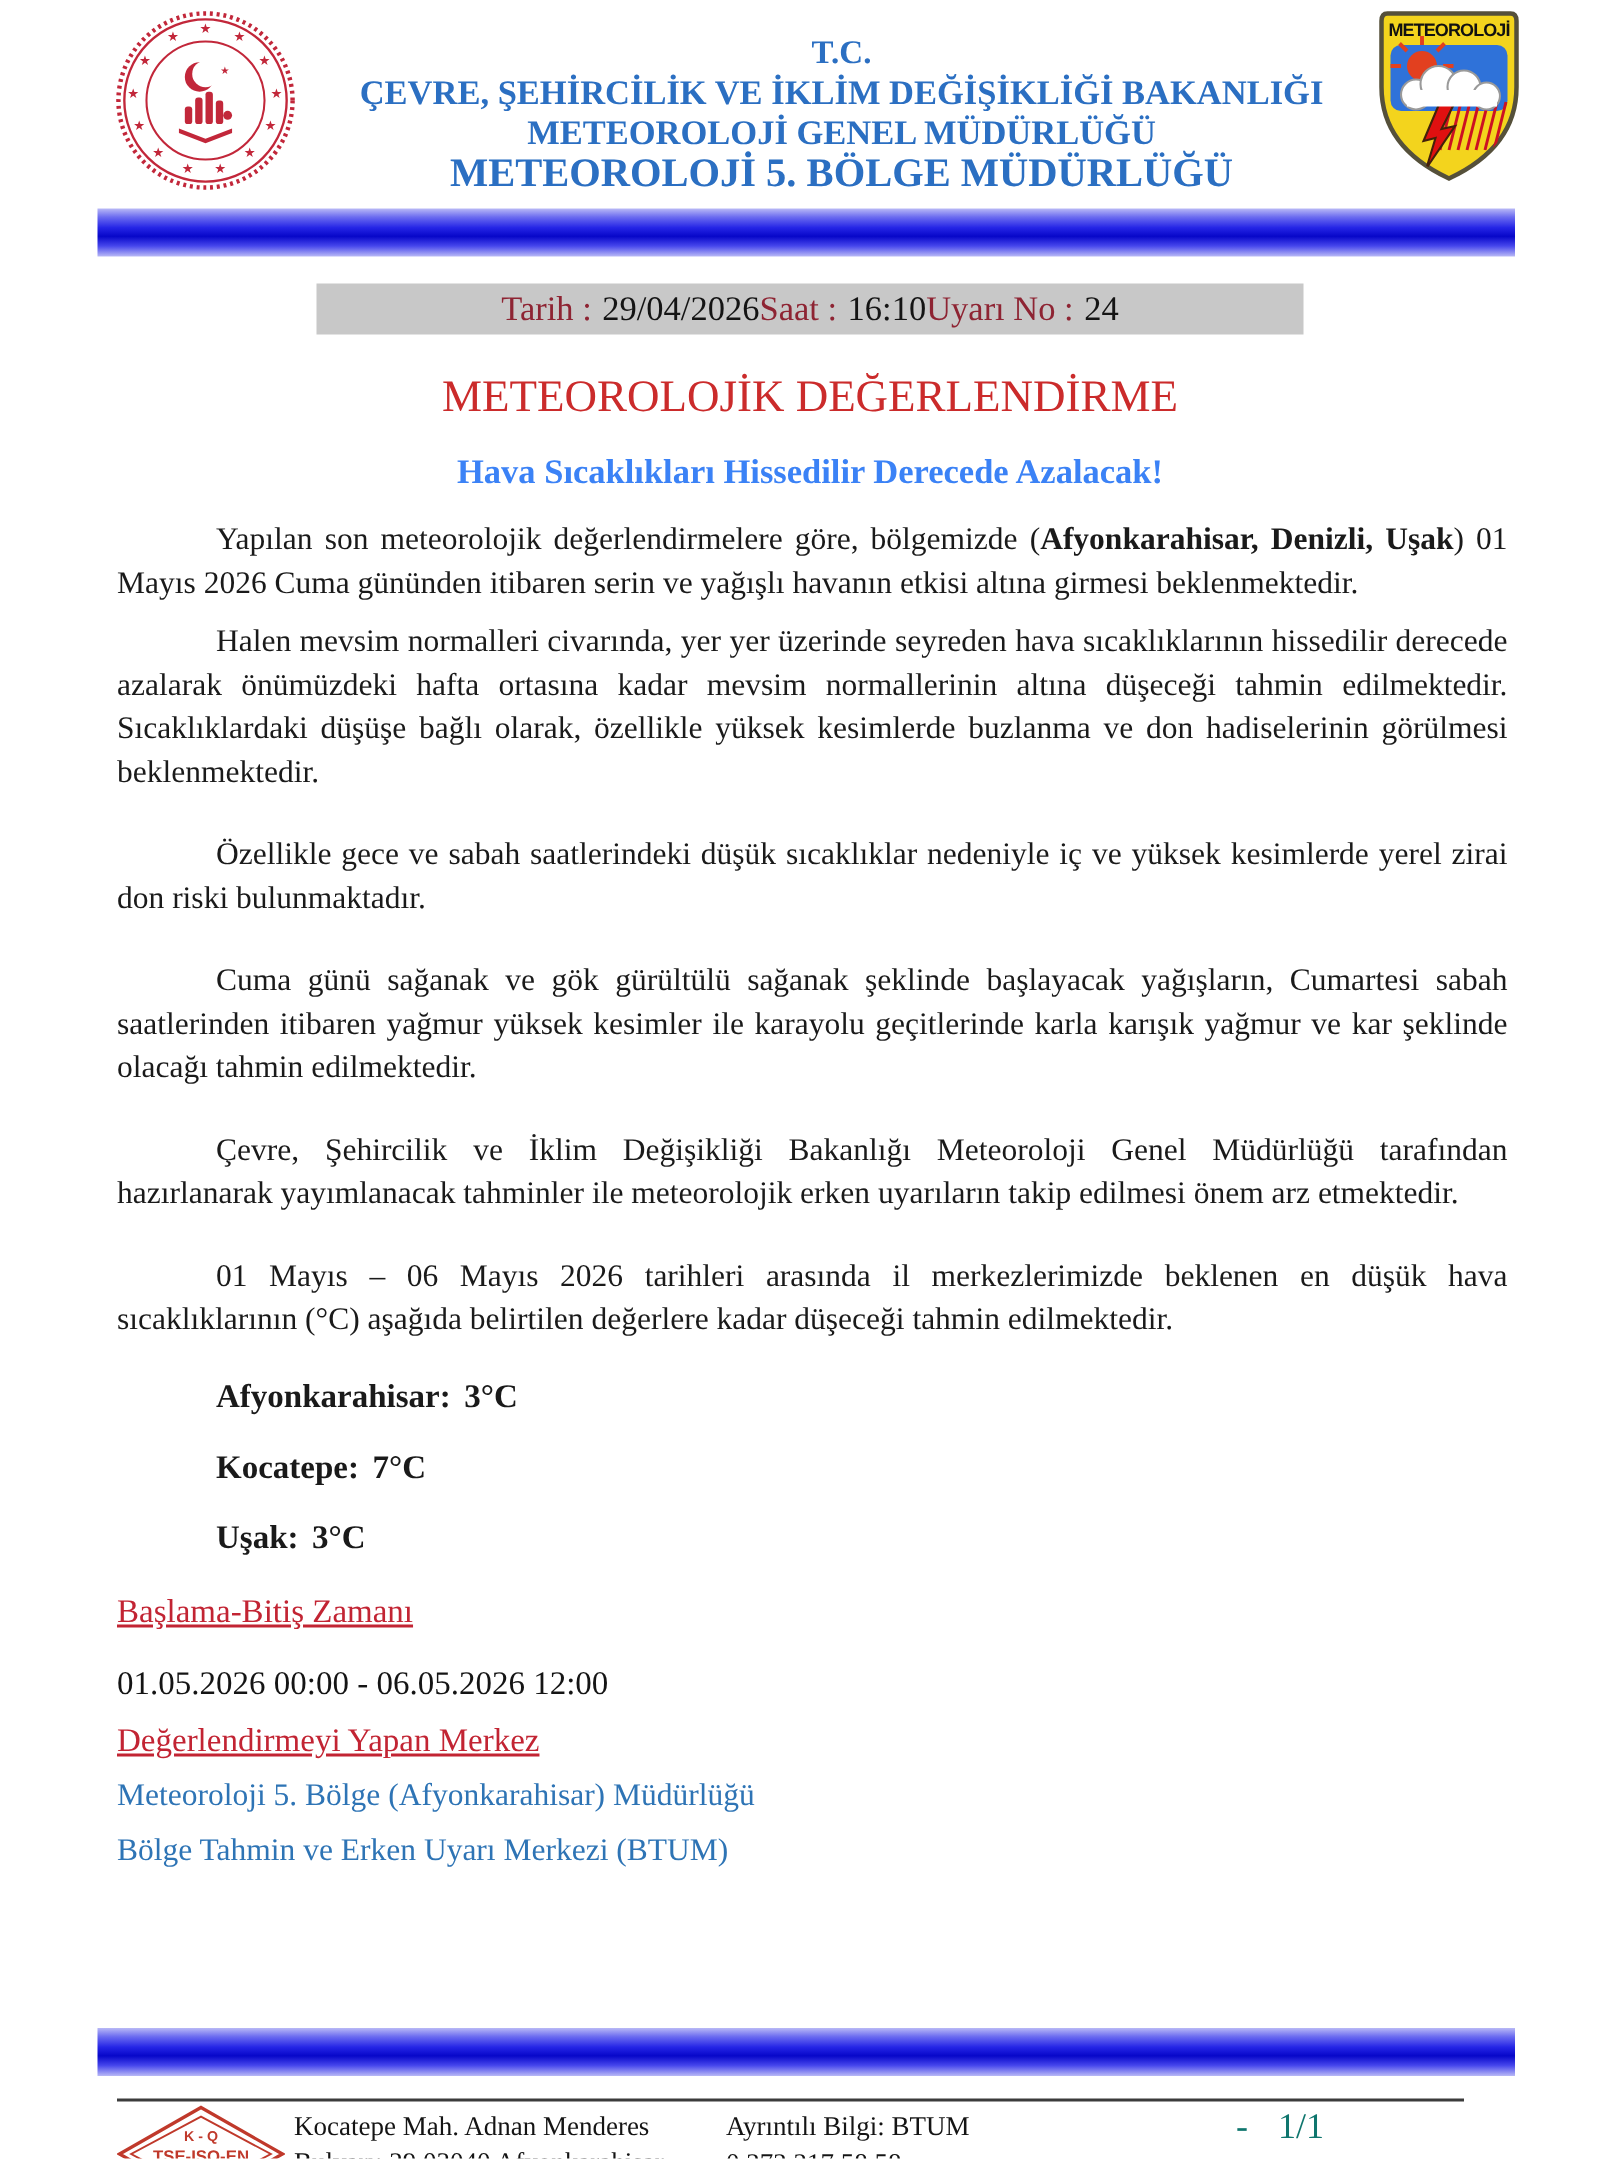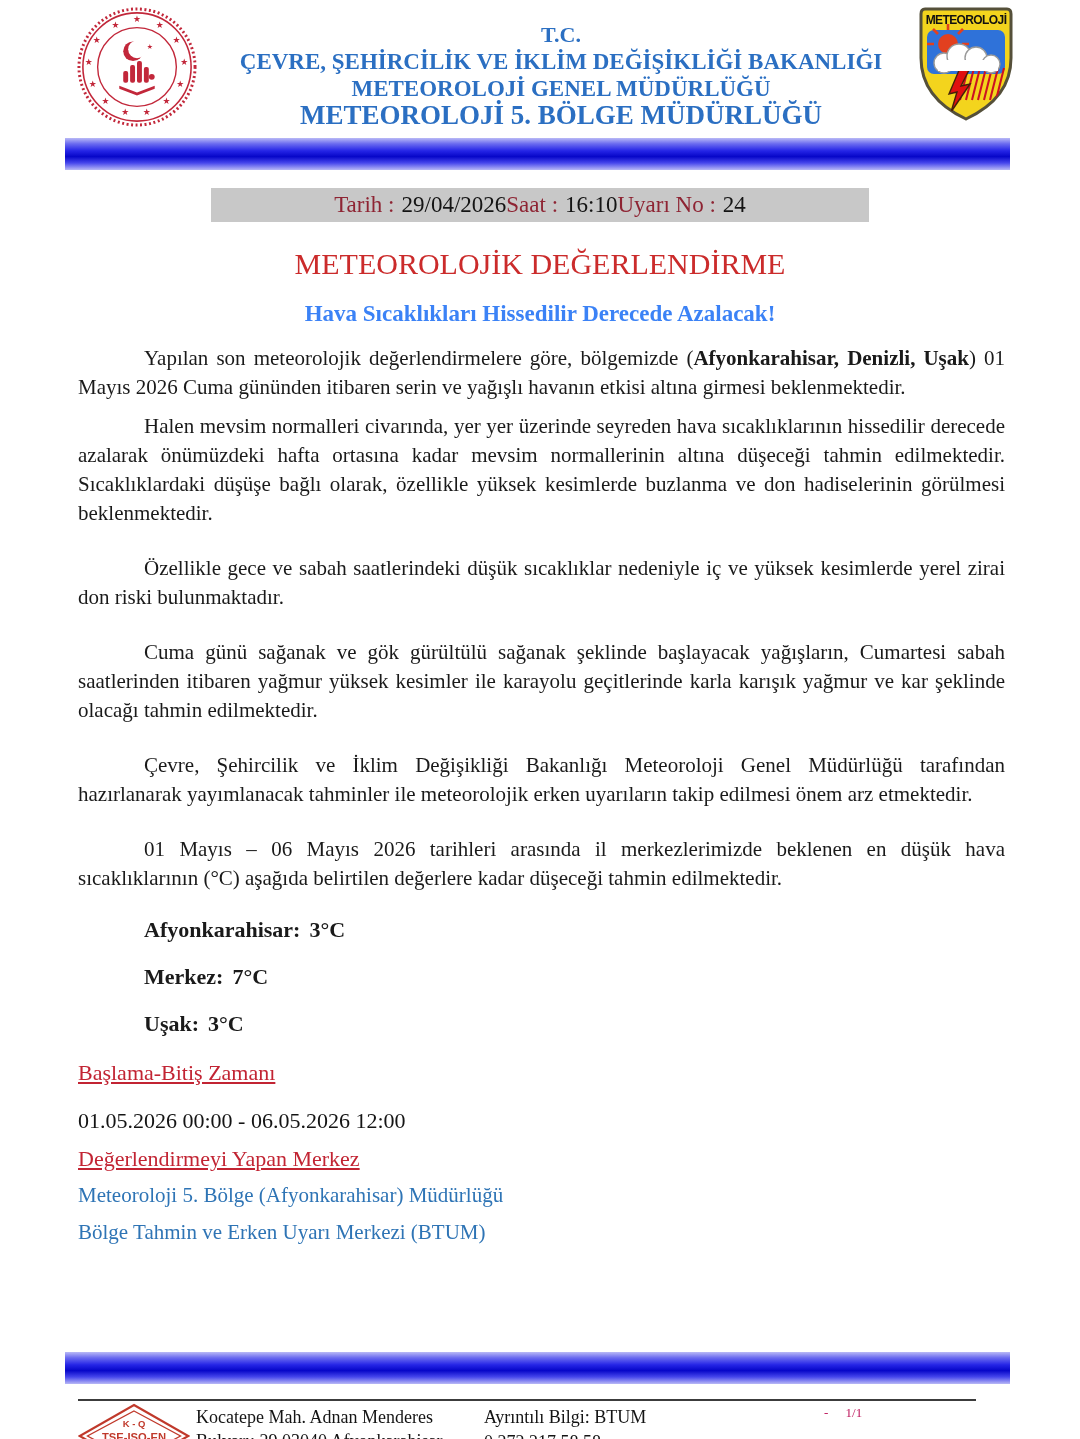--- a/index.html
+++ b/index.html
@@ -48,21 +48,21 @@
   .sec-heading.second { margin-top:12px; }
   .range-line { font-size:22px; line-height:26px; margin-top:22px; color:#141414; }
   .issuer-line { color:#2e74b5; font-size:21px; line-height:26px; margin-top:10px; }
   .issuer-line.l2 { margin-top:11px; }
   
   .footer-rule { position:absolute; left:78px; top:1399px; width:898px; border-top:2px solid #3c3c3c; }
   .footer { position:absolute; left:78px; top:1405px; width:930px; display:flex; align-items:flex-start; font-size:18px; }
   .tse-wrap { width:118px; flex:none; margin-top:-2px; }
   .footer-address { width:288px; line-height:24px; color:#141414; }
   .footer-info { width:340px; line-height:25px; color:#141414; }
-  .footer-page { flex:1; font-size:13px; word-spacing:14px; color:#be185d; }
+  .footer-page { flex:1; font-size:24px; word-spacing:14px; color:#0f766e; }
   svg text { font-weight:bold; }
 </style>
 </head>
 <body>
 
 <div class="header">
   <div class="emblem-wrap">
     <svg width="122" height="122" viewBox="0 0 124 124">
       <circle cx="62" cy="62" r="59" fill="none" stroke="#c2273a" stroke-width="3" stroke-dasharray="2 2.6"></circle>
       <circle cx="62" cy="62" r="55" fill="none" stroke="#c2273a" stroke-width="1.6"></circle>
@@ -170,21 +170,21 @@
   <p>Halen mevsim normalleri civarında, yer yer üzerinde seyreden hava sıcaklıklarının hissedilir derecede azalarak önümüzdeki hafta ortasına kadar mevsim normallerinin altına düşeceği tahmin edilmektedir. Sıcaklıklardaki düşüşe bağlı olarak, özellikle yüksek kesimlerde buzlanma ve don hadiselerinin görülmesi beklenmektedir.</p>
   <p>Özellikle gece ve sabah saatlerindeki düşük sıcaklıklar nedeniyle iç ve yüksek kesimlerde yerel zirai don riski bulunmaktadır.</p>
   <p>Cuma günü sağanak ve gök gürültülü sağanak şeklinde başlayacak yağışların, Cumartesi sabah saatlerinden itibaren yağmur yüksek kesimler ile karayolu geçitlerinde karla karışık yağmur ve kar şeklinde olacağı tahmin edilmektedir.</p>
   <p>Çevre, Şehircilik ve İklim Değişikliği Bakanlığı Meteoroloji Genel Müdürlüğü tarafından hazırlanarak yayımlanacak tahminler ile meteorolojik erken uyarıların takip edilmesi önem arz etmektedir.</p>
   <p>01 Mayıs – 06 Mayıs 2026 tarihleri arasında il merkezlerimizde beklenen en düşük hava sıcaklıklarının (°C) aşağıda belirtilen değerlere kadar düşeceği tahmin edilmektedir.</p>
 
   <div class="temp-line">
     <span>Afyonkarahisar:</span><span class="temp-value">3°C</span>
   </div>
   <div class="temp-line">
-    <span>Merkez:</span><span class="temp-value">7°C</span>
+    <span>Kocatepe:</span><span class="temp-value">7°C</span>
   </div>
   <div class="temp-line">
     <span>Uşak:</span><span class="temp-value">3°C</span>
   </div>
 
   <div class="sec-heading">Başlama-Bitiş Zamanı</div>
   <div class="range-line">01.05.2026 00:00 - 06.05.2026 12:00</div>
 
   <div class="sec-heading second">Değerlendirmeyi Yapan Merkez</div>
   <div class="issuer-line">Meteoroloji 5. Bölge (Afyonkarahisar) Müdürlüğü</div>

